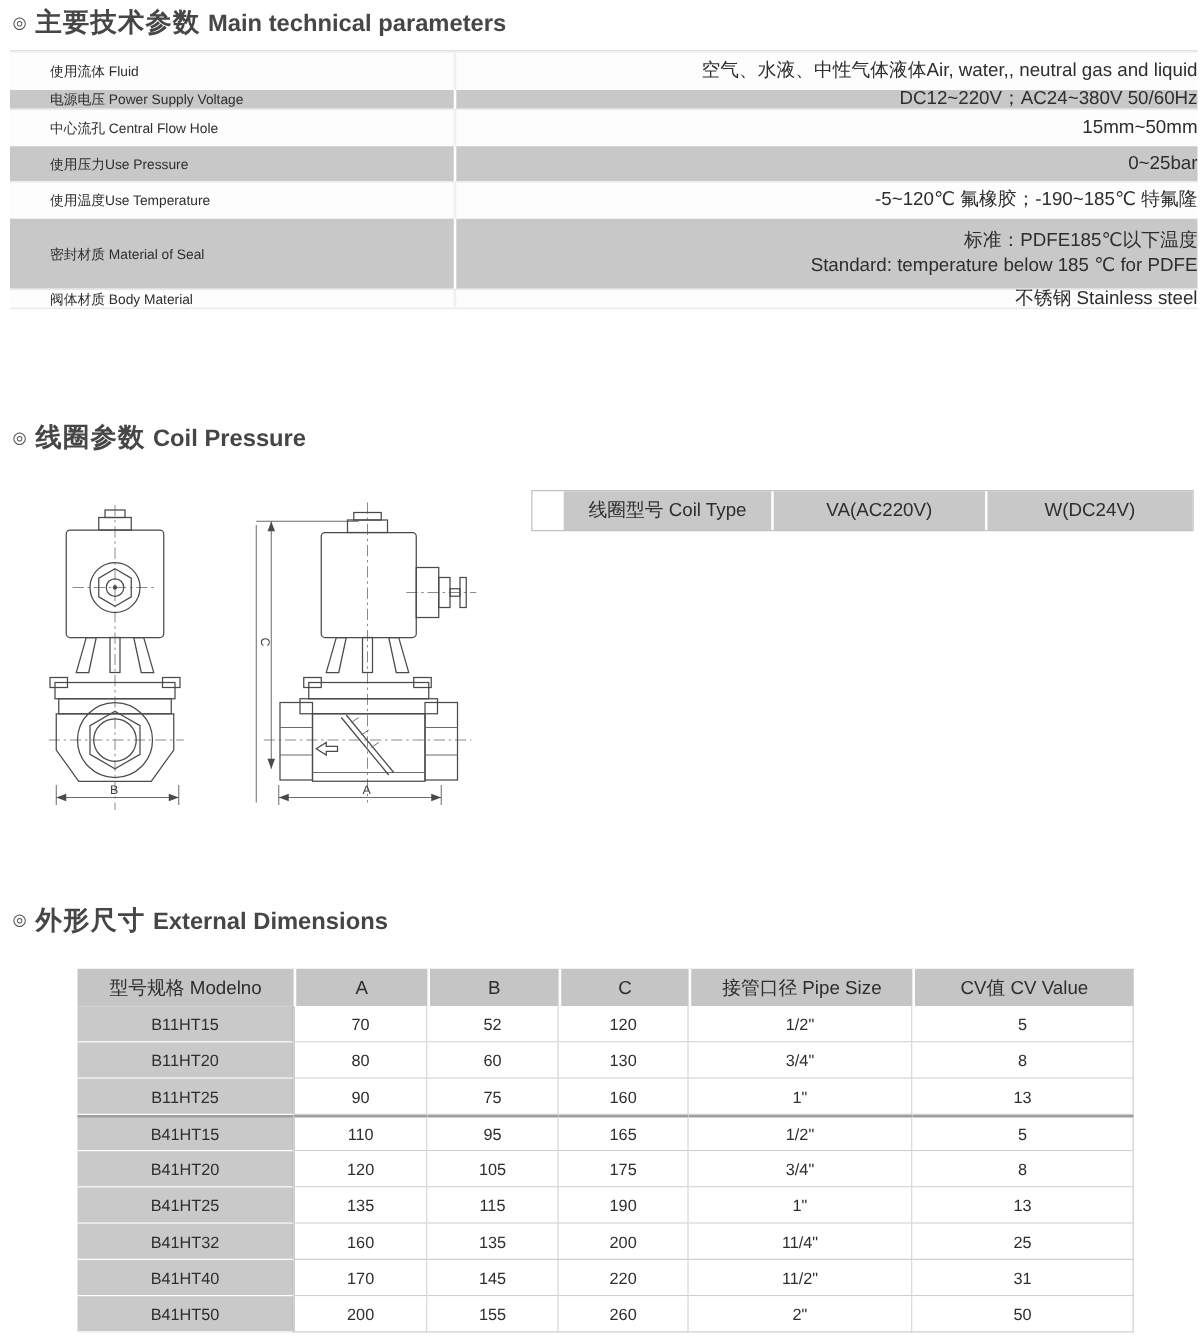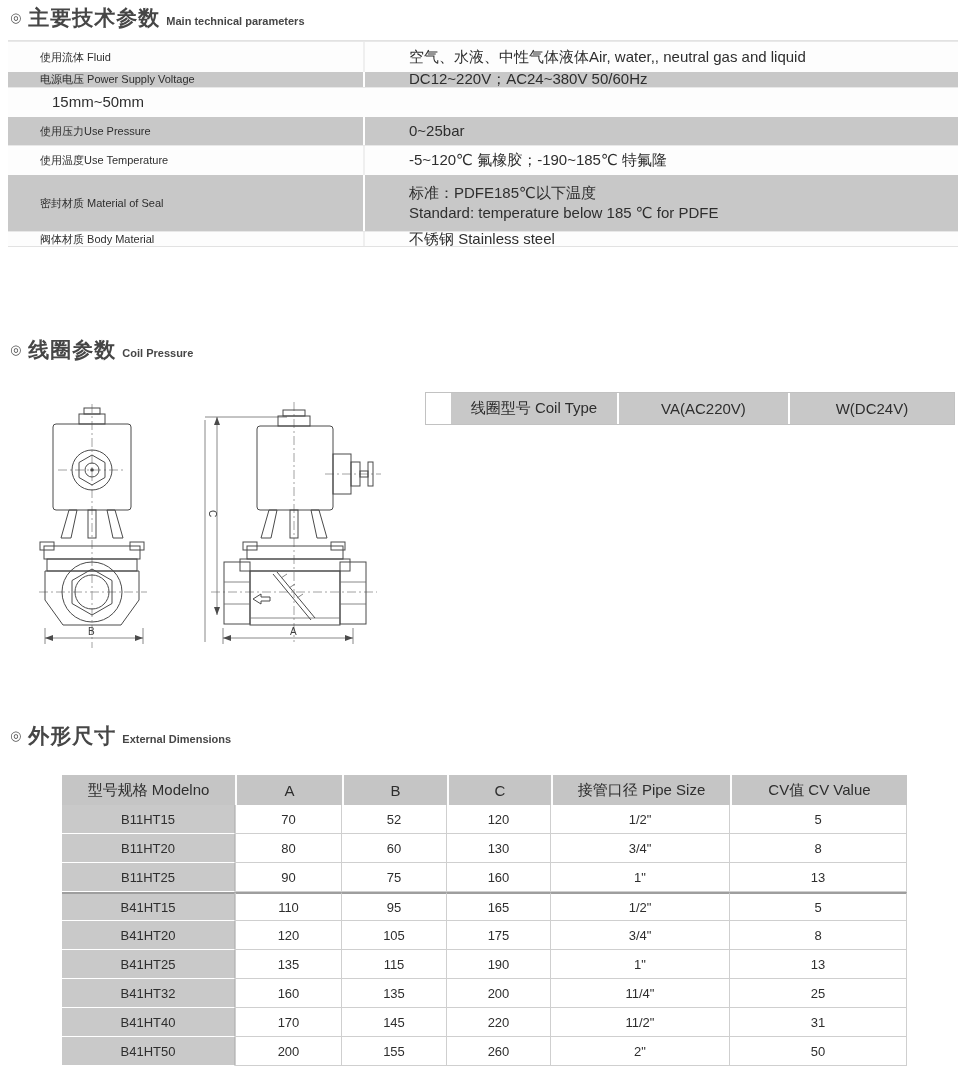--- a/index.html
+++ b/index.html
@@ -13,33 +13,33 @@
   body{
     font-family:"Liberation Sans","DejaVu Sans",sans-serif;
     color:var(--text_dark);
   }
   .page{position:relative;width:960px;height:1074px;background:#fff;overflow:hidden;}
 
   
   .sec-title{position:absolute;left:10px;white-space:nowrap;}
   .sec-title .marker{font-size:13px;color:#555;margin-right:7px;vertical-align:3px;}
   .sec-title .zh{font-size:21px;font-weight:bold;color:var(--title_color);letter-spacing:1px;}
-  .sec-title .en{font-size:11px;font-weight:bold;color:var(--title_color);margin-left:6px;}
+  .sec-title .en{font-size:19px;font-weight:bold;color:var(--title_color);margin-left:6px;}
 
   
   .tech-table{position:absolute;left:8px;top:40px;width:950px;border-top:1px solid #e2e2e2;border-bottom:1px solid #e2e2e2;}
   .trow{display:flex;align-items:stretch;}
   .trow.w{background:#fdfdfd;border-top:1px solid #e8e8e8;}
   .trow.g{background:var(--row_gray);}
   .cell-l{width:357px;display:flex;align-items:center;padding-left:32px;font-size:11px;}
   .trow.g .cell-l{border-right:2px solid #fff;}
   .trow.w .cell-l{border-right:2px solid #efefef;}
   .cell-v{flex:1;display:flex;flex-direction:column;justify-content:center;padding-left:44px;font-size:15px;}
   .h31{height:31px}.h29{height:15px}.h30{height:30px}.h28{height:28px}.h56{height:56px}
-  .cell-v span{display:block;line-height:1.35;}
+  .cell-v span{display:block;line-height:1.35;text-align:right;}
 
   
   .coil-table{position:absolute;left:425px;top:392px;width:530px;border:1px solid #c2c2c2;}
   .crow{display:flex;}
   .crow.head{height:31px;margin-left:25px;}
   .crow.body{height:30px;background:#fff;}
   .ccell{display:flex;align-items:center;justify-content:center;font-size:15px;}
   .crow.head .ccell{background:var(--row_gray);}
   .crow.head .ccell+.ccell{border-left:2px solid #fff;}
   .crow.body .ccell+.ccell{border-left:1px solid #ccc;}
@@ -85,20 +85,21 @@
           <span>空气、水液、中性气体液体Air, water,, neutral gas and liquid</span>
         </div>
     </div>
     <div class="trow g h29">
       <div class="cell-l">电源电压 Power Supply Voltage</div>
       <div class="cell-v">
           <span>DC12~220V；AC24~380V 50/60Hz</span>
         </div>
     </div>
     <div class="trow w h30">
+      <div class="cell-l">中心流孔 Central Flow Hole</div>
       <div class="cell-v">
           <span>15mm~50mm</span>
         </div>
     </div>
     <div class="trow g h28">
       <div class="cell-l">使用压力Use Pressure</div>
       <div class="cell-v">
           <span>0~25bar</span>
         </div>
     </div>

